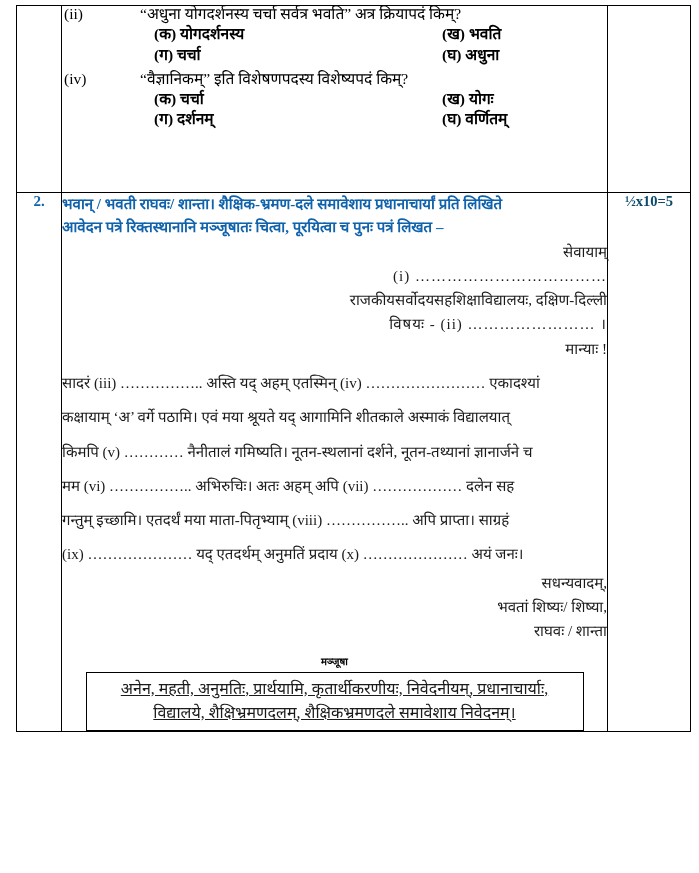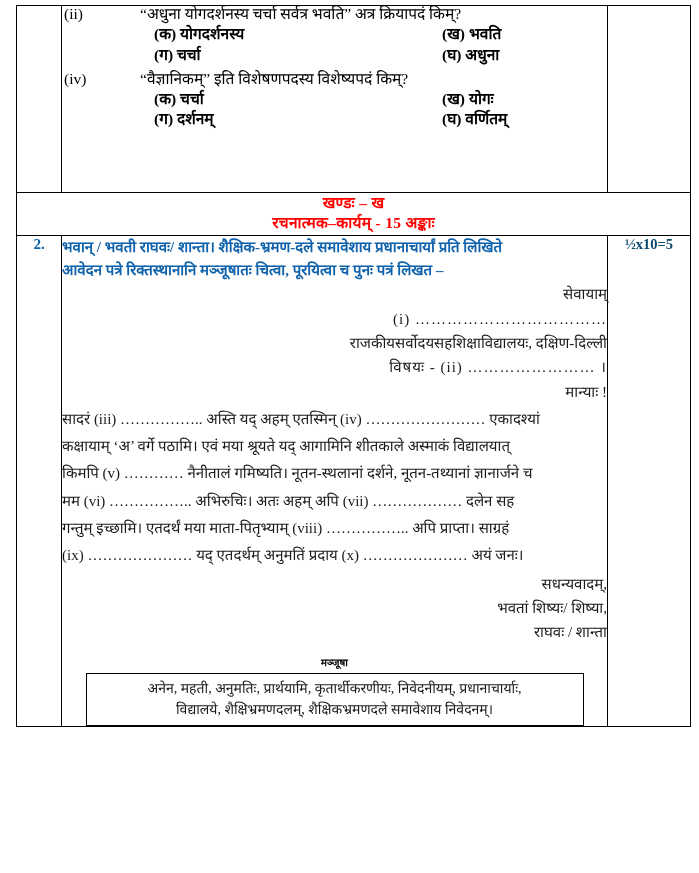--- a/index.html
+++ b/index.html
@@ -112,43 +112,44 @@
     font-size: 15px;
     line-height: 1.62;
     color: #1a1a1a;
     text-align: right;
   }
   .letter-para {
     font-size: 15px;
     line-height: 1.62;
     color: #1a1a1a;
     text-align: justify;
-    margin-top: 3px;
+    margin-top: 10px;
   }
   .dots { letter-spacing: 1px; }
 
   .closing { margin-top: 4px; }
 
   .manjusha-title {
     text-align: center;
     font-weight: bold;
     font-size: 10px;
     margin-top: 10px;
     margin-bottom: 4px;
     color: #000;
   }
   .manjusha-box {
     border: 1px solid #000000;
     width: 480px;
     margin: 0 auto;
     padding: 4px 8px 5px 8px;
     text-align: center;
-    font-size: 14px;
+    font-size: 16px;
     line-height: 1.5;
     color: #1a1a1a;
+    text-decoration: underline;
   }
 </style>
 </head>
 <body>
 
 <div class="page">
   <table class="exam">
     <colgroup>
       <col class="col-num">
       <col class="col-body">
@@ -211,26 +212,20 @@
             <span class="opt">
               <span>(घ)</span>
               <span>वर्णितम्</span>
             </span>
           </div>
 
         </td>
         <td class="col-marks"></td>
       </tr>
 
-      <tr>
-        <td class="khand-cell" colspan="3">
-          <div class="khand-line1">खण्डः – ख</div>
-          <div class="khand-line2">रचनात्मक–कार्यम्  - 15 अङ्काः</div>
-        </td>
-      </tr>
 
       <tr>
         <td class="qnum">2.</td>
 
         <td class="body-cell">
 
           <div class="blue-bold">भवान् / भवती राघवः/ शान्ता। शैक्षिक-भ्रमण-दले समावेशाय प्रधानाचार्यां प्रति लिखिते</div>
           <div class="blue-bold">आवेदन पत्रे रिक्तस्थानानि मञ्जूषातः चित्वा, पूरयित्वा च पुनः पत्रं लिखत –</div>
 
           <div class="letter-line">सेवायाम्</div>

